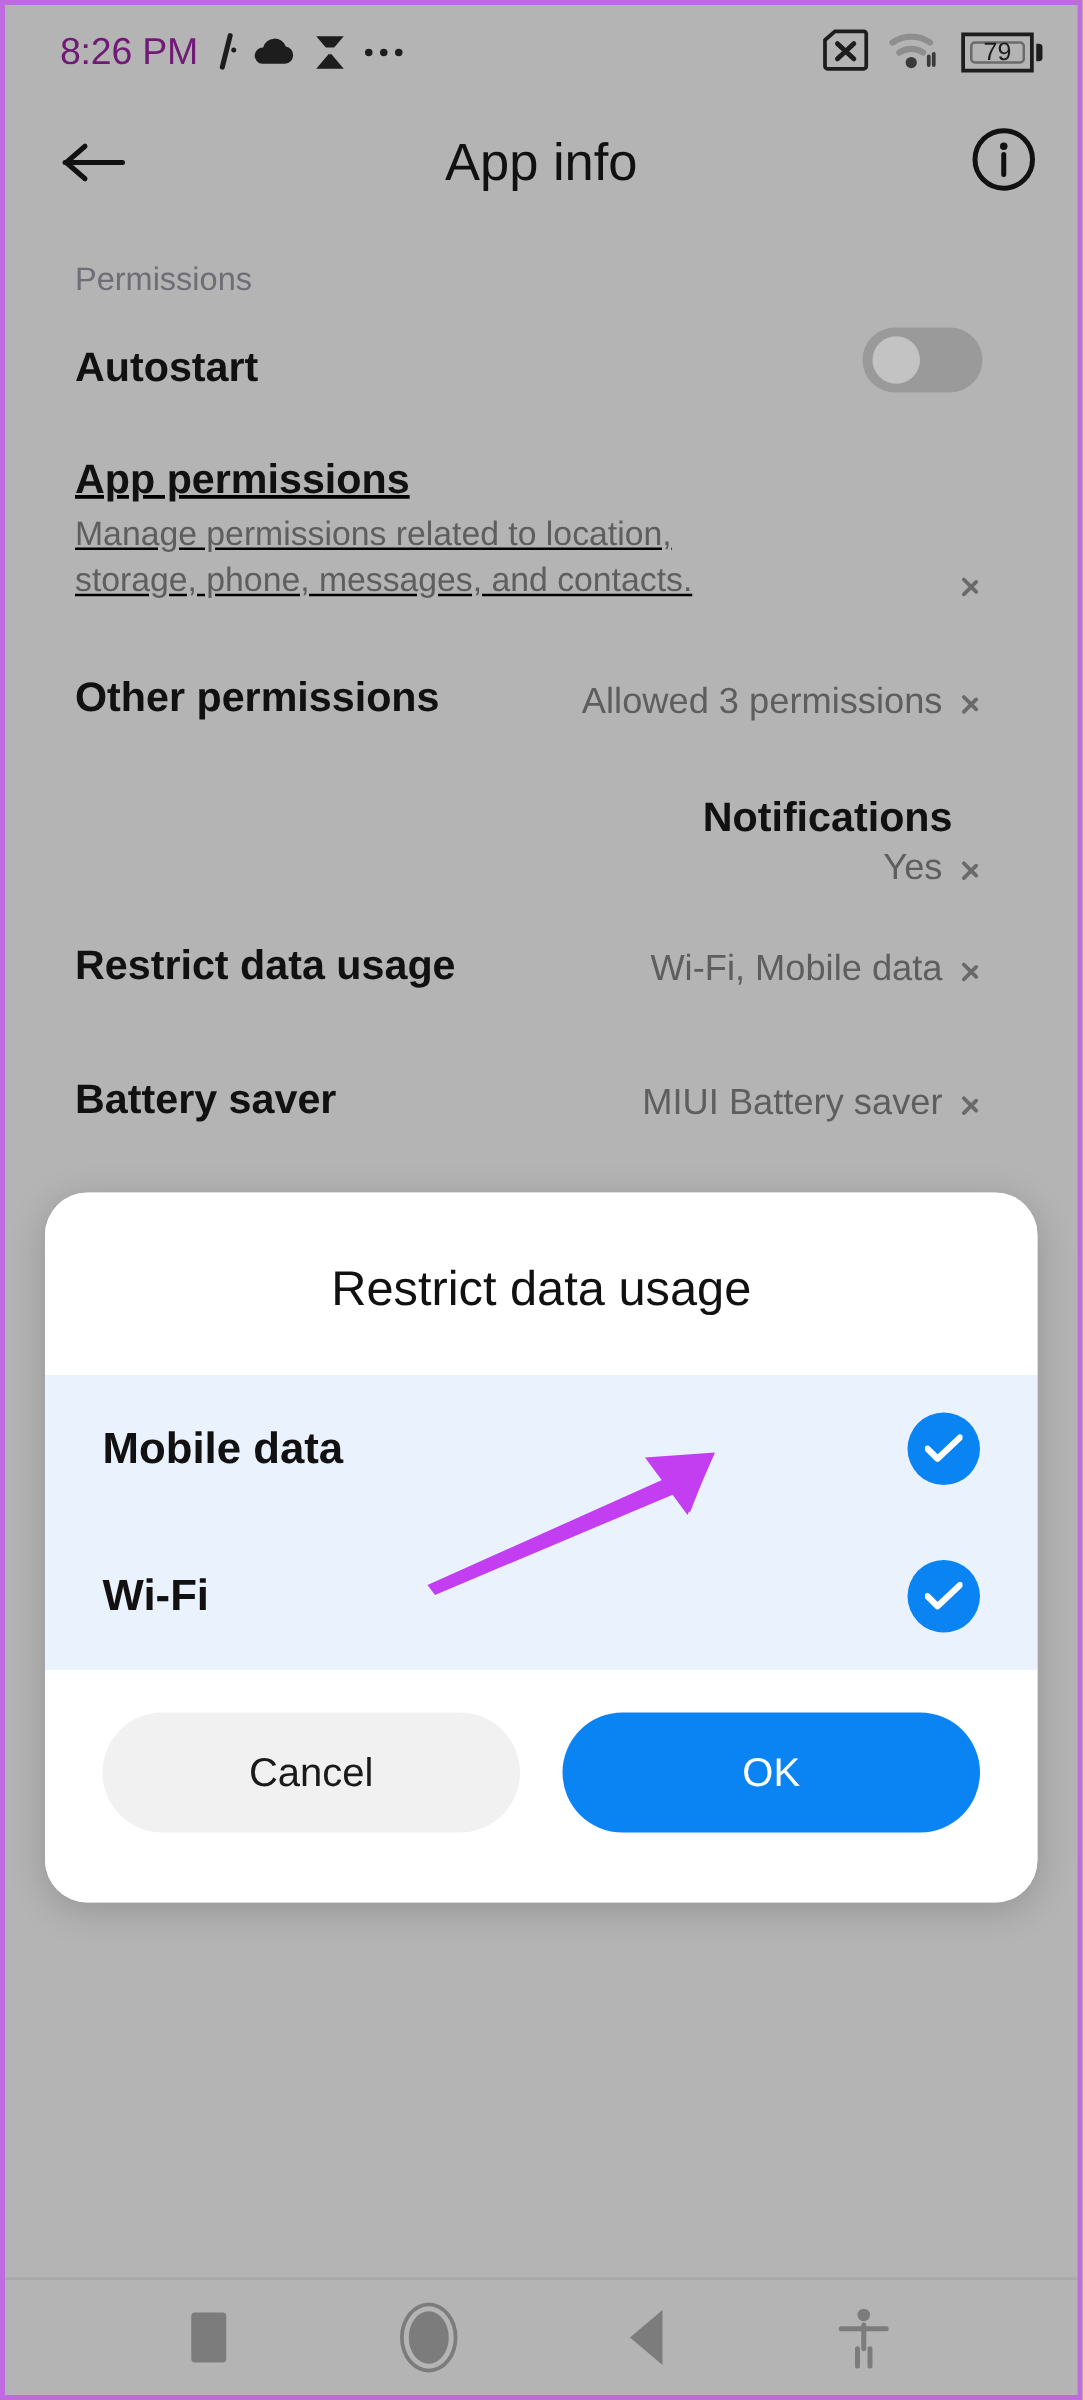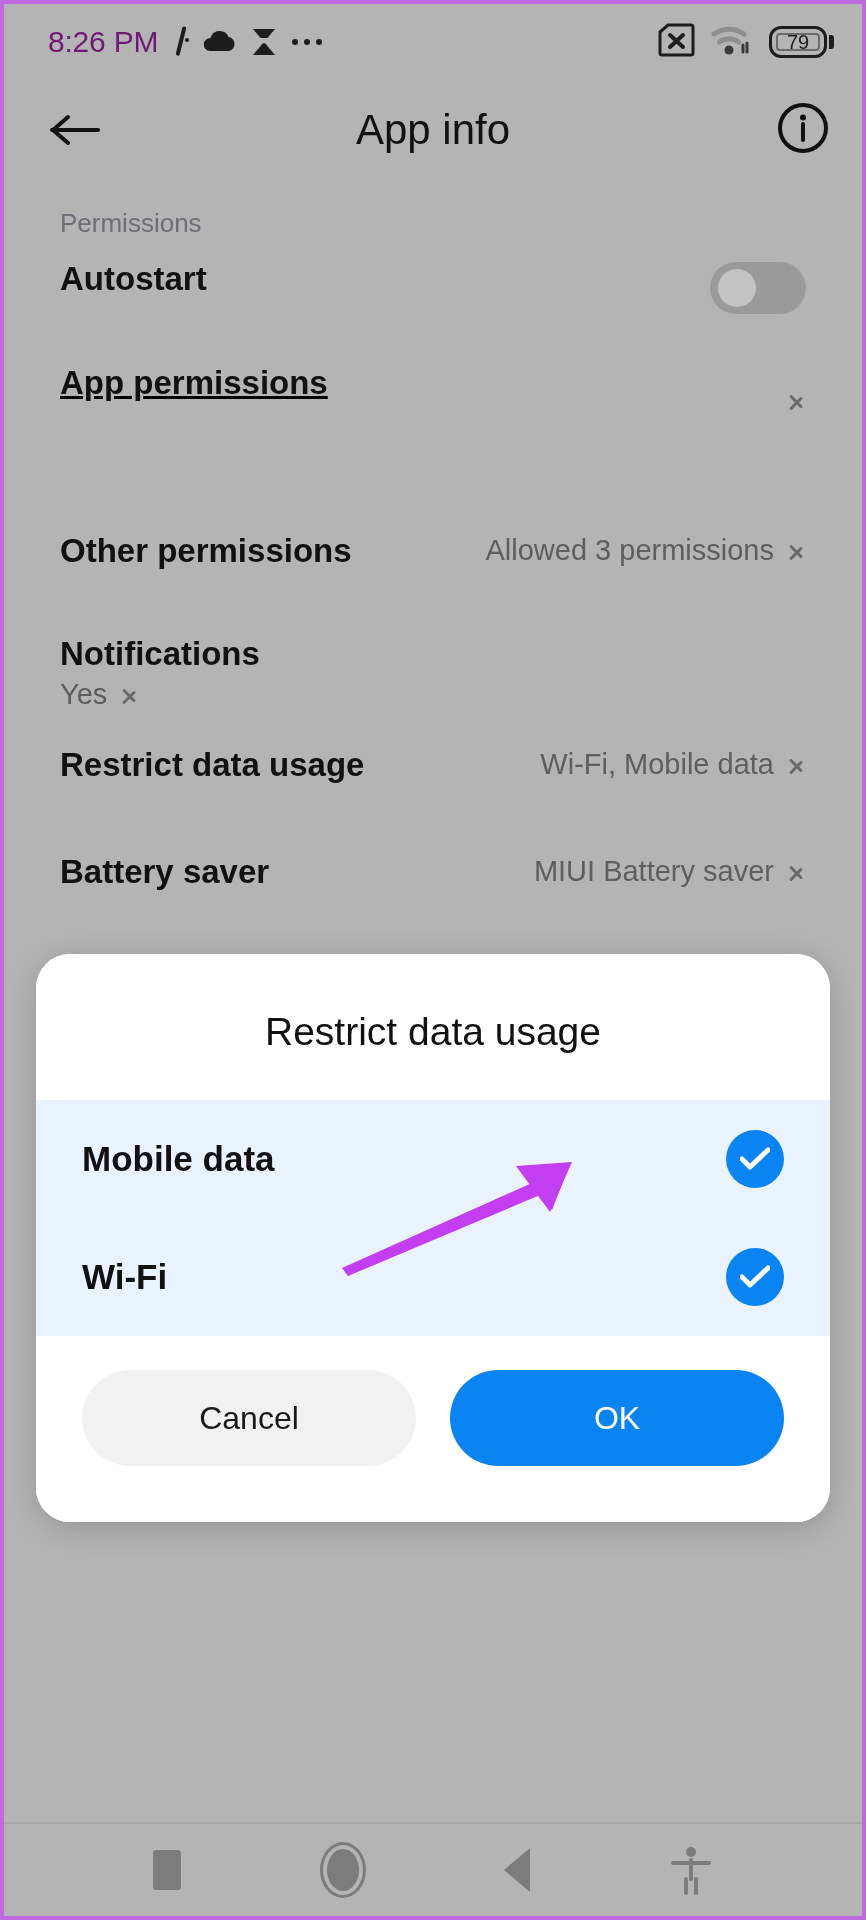--- a/index.html
+++ b/index.html
@@ -60,23 +60,23 @@
   }
   #info-btn { position:absolute; right:32px; top:50%; transform:translateY(-50%); }
 
   
   #settings { position:absolute; left:0; top:186px; width:100%; }
   .section-label {
     font-size:26px; color:#6e6e76; padding:18px 56px 6px 56px;
   }
   .row {
     position:relative;
-    padding:22px 56px 22px 56px;
+    padding:22px 76px 22px 56px;
     min-height:92px;
-    display:flex; align-items:flex-start; justify-content:space-between;
+    display:flex; align-items:flex-end; justify-content:space-between;
   }
   .row-left { flex:1; padding-right:24px; }
   .row-title { font-size:33px; font-weight:bold; color:#111; line-height:1.25; }
   .row-desc { font-size:27px; color:#5e5e5e; line-height:1.36; margin-top:6px; max-width:560px; }
   .row-right { display:flex; align-items:center; gap:14px; padding-top:4px; white-space:nowrap; }
   .row-value { font-size:29px; color:#5e5e5e; }
   .chev { width:18px; height:30px; position:relative; flex:none; }
   .chev:before, .chev:after {
     content:""; position:absolute; left:2px; width:17px; height:3px;
     background:#6a6a6a; border-radius:2px;
@@ -200,21 +200,21 @@
         </span>
         <span>
           <svg width="42" height="34" viewBox="0 0 42 34">
             <path d="M3 11a26 26 0 0 1 30 0" stroke="#8e8e8e" stroke-width="5" fill="none" stroke-linecap="round"></path>
             <path d="M8.5 19a17 17 0 0 1 19 0" stroke="#8e8e8e" stroke-width="5" fill="none" stroke-linecap="round"></path>
             <circle cx="18" cy="27" r="4.5" fill="#3a3a3a"></circle>
             <path d="M32 22v7 M36 20v9" stroke="#3a3a3a" stroke-width="3" stroke-linecap="round"></path>
           </svg>
         </span>
         <span style="display:flex;align-items:center;">
-          <span style="position:relative;display:inline-block;width:58px;height:32px;border:3px solid #1d1d1d;border-radius:12px;">
+          <span style="position:relative;display:inline-block;width:58px;height:32px;border:3px solid #1d1d1d;border-radius:0;">
             <span style="position:absolute;inset:4px;border:2px solid #6a6a6a;border-radius:4px;display:flex;align-items:center;justify-content:center;">
               <span style="font-size:20px;color:#1d1d1d;line-height:1;">79</span>
             </span>
           </span>
           <span style="width:5px;height:14px;background:#1d1d1d;border-radius:0 3px 3px 0;margin-left:2px;"></span>
         </span>
       </div>
     </div>
 
     <div id="appbar">
@@ -245,20 +245,21 @@
         <div class="row-right">
           <span class="toggle">
             <span class="knob"></span>
           </span>
         </div>
       </div>
 
       <div class="row" id="r-appperms">
         <div class="row-left">
           <div class="row-title">App permissions</div>
+          <div class="row-desc">Manage permissions related to location, storage, phone, messages, and contacts.</div>
         </div>
         <div class="row-right" style="padding-top:24px;">
           <span class="chev"></span>
         </div>
       </div>
 
       <div class="row" id="r-otherperms">
         <div class="row-left">
           <div class="row-title">Other permissions</div>
         </div>

